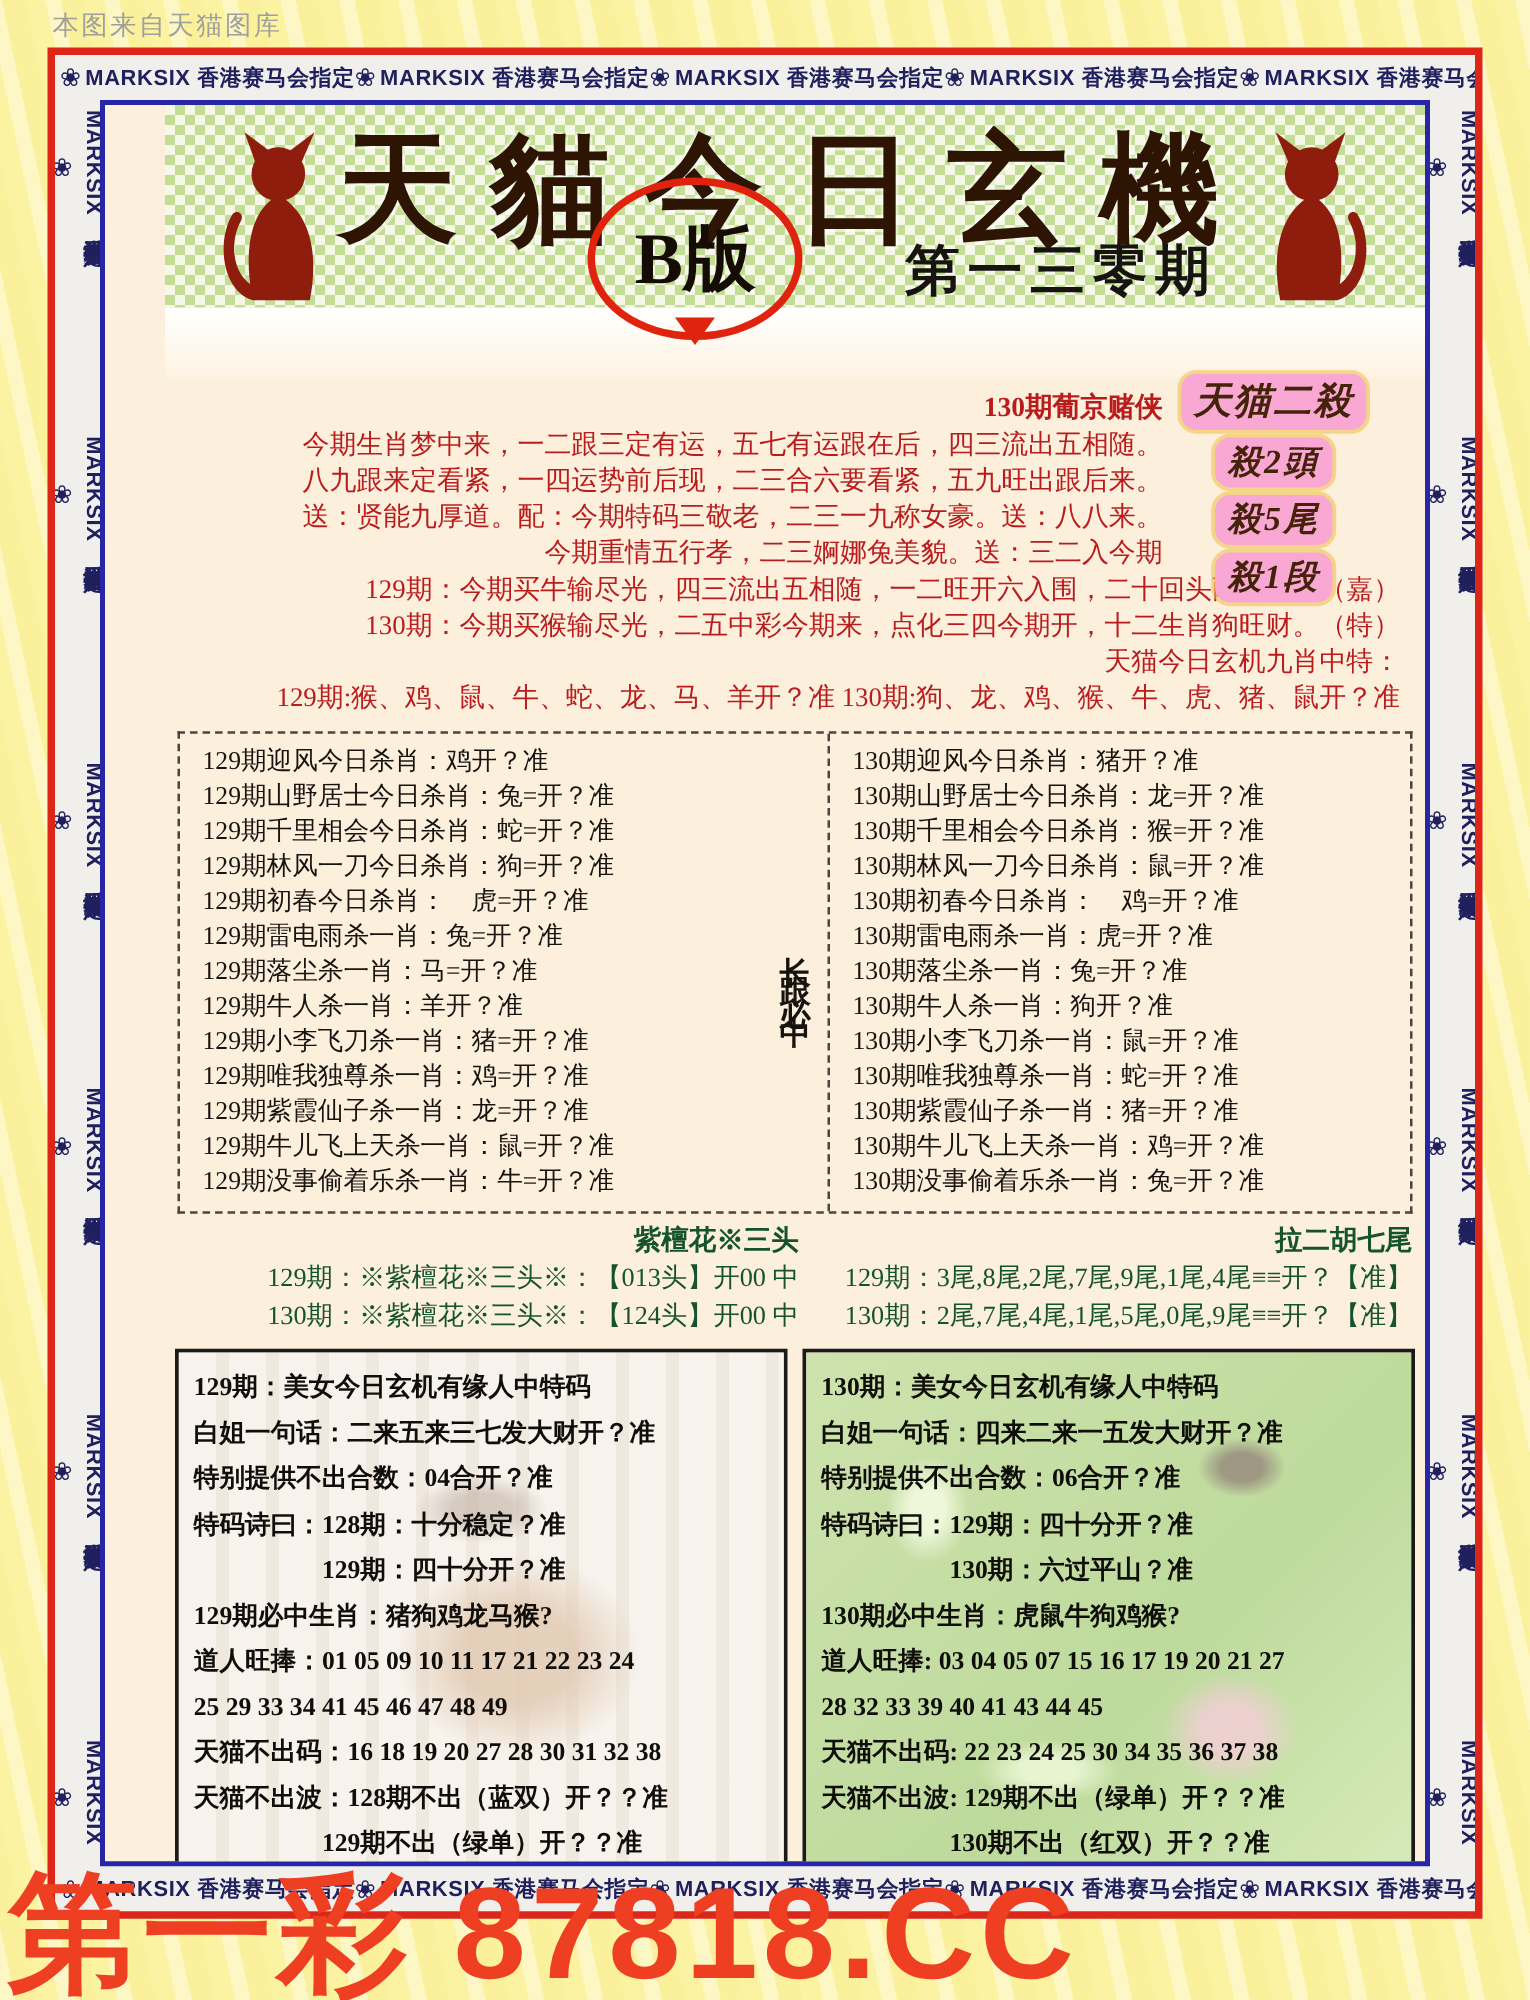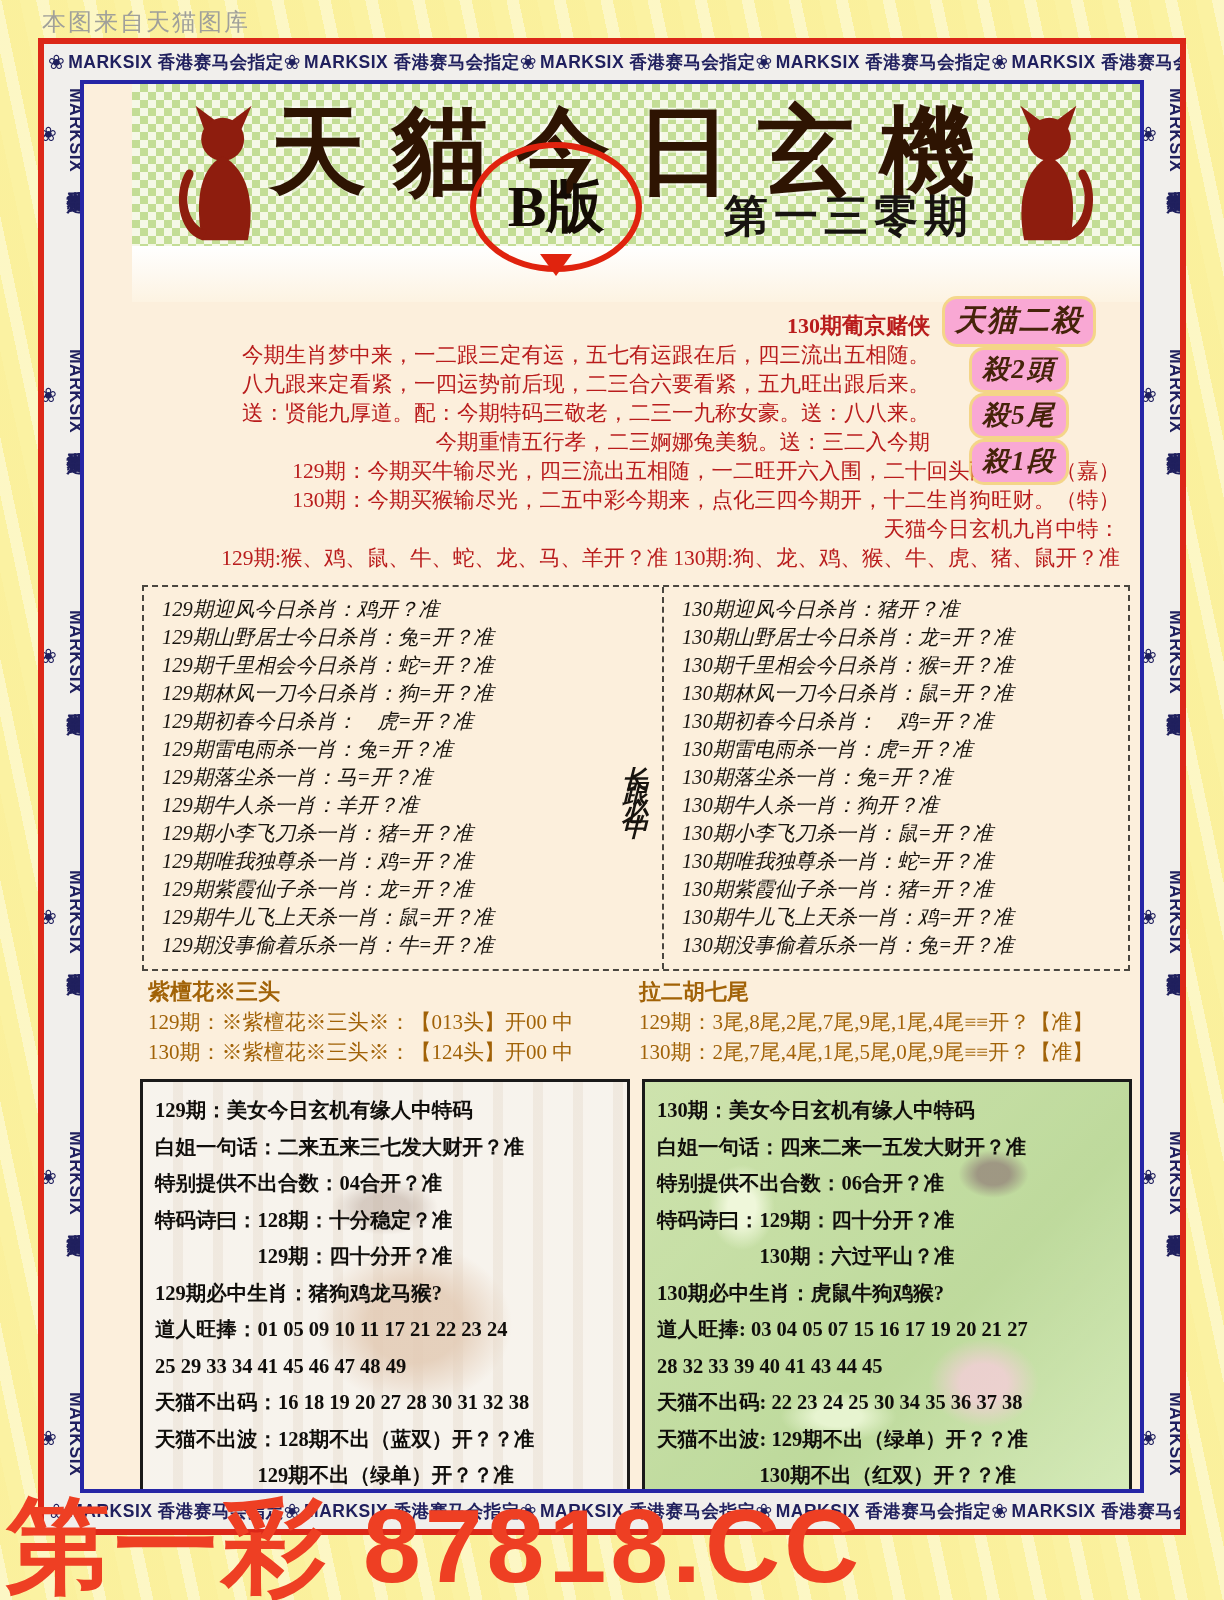--- a/index.html
+++ b/index.html
@@ -3,21 +3,21 @@
 <meta charset="utf-8">
 <style>
   html,body{margin:0;padding:0;}
   body{
     width:1224px;height:1600px;position:relative;overflow:hidden;
     font-family:"Liberation Serif","DejaVu Serif",serif;
     background:
       repeating-linear-gradient(78deg, rgba(255,255,255,.38) 0 12px, rgba(250,235,140,.25) 12px 30px, rgba(255,255,255,0) 30px 46px),
       #fbf2a2;
   }
-  .wm-top{position:absolute;left:42px;top:6px;color:#a0a09a;font-size:24px;letter-spacing:2px;
+  .wm-top{position:absolute;left:42px;top:6px;color:#a0a09a;font-size:21px;letter-spacing:2px;
     font-family:Liberation Mono, monospace;text-align:center;}
   
   .frame{position:absolute;left:38px;top:38px;width:1148px;height:1497px;box-sizing:border-box;
     border:6px solid #dc2718;background:#f1efec;}
   .ms-strip{position:absolute;color:#20205e;font-family:"Liberation Sans","DejaVu Sans",sans-serif;
     font-size:17.5px;font-weight:700;letter-spacing:.5px;display:flex;align-items:center;
     justify-content:space-between;overflow:hidden;white-space:nowrap;}
   .ms-h{left:0;right:0;height:36px;padding:0 4px;}
   .ms-top{top:0;} .ms-bottom{bottom:0;}
   .ms-v{top:40px;bottom:40px;width:36px;flex-direction:column;padding:4px 0;}
@@ -51,28 +51,28 @@
     border-radius:12px;padding:1px 10px 3px;margin:3px 0;font-size:27px;letter-spacing:2px;
     box-shadow:0 0 0 3px rgba(236,191,67,.55);}
   .chip-main{font-size:30px;}
   
   .intro{padding:8px 210px 2px 16px;color:#b91c1c;text-align:right;}
   .intro .hd{font-size:22px;line-height:31px;font-weight:700;}
   .intro .ln{font-size:21.5px;line-height:29px;white-space:nowrap;}
   .intro-wrap{position:relative;}
   .intro .ln:nth-last-child(-n+4){margin-right:-190px;}
   
-  .ktable{margin:10px 10px 0;border:2px dashed #4a463f;display:flex;padding:8px 0 10px;font-style:italic;}
+  .ktable{margin:10px 10px 0;border:2px dashed #4a463f;display:flex;padding:8px 0 10px;}
   .kcol{flex:1;padding-left:18px;}
   .krow{font-size:20.5px;line-height:28px;color:#17130e;white-space:nowrap;}
   .kcenter{width:54px;display:flex;align-items:center;justify-content:center;}
   .kslogan{writing-mode:vertical-rl;font-size:25px;font-weight:700;letter-spacing:16px;color:#17130e;}
   .kdiv{border-left:2px dashed #4a463f;margin:-8px 0 -10px;}
   
-  .ht{display:flex;padding:6px 10px 4px 16px;color:#a16207;}
+  .ht{display:flex;padding:6px 10px 4px 16px;color:#14532d;text-align:right;}
   .ht-col{flex:1;}
   .ht-col .tt{font-size:22px;line-height:30px;font-weight:700;}
   .ht-col .rw{font-size:21px;line-height:30px;white-space:nowrap;}
   
   .boxes{display:flex;gap:12px;padding:8px 8px 0 8px;}
   .bbox{flex:1;border:3px solid #1a1a1a;position:relative;height:418px;overflow:hidden;}
   .backdrop{position:absolute;inset:0;}
   .bd-left{background:
       linear-gradient(rgba(255,255,255,.50),rgba(255,255,255,.50)),
       radial-gradient(closest-side at 56% 58%, rgba(198,150,106,.85) 0 22%, rgba(198,150,106,0) 46%),

